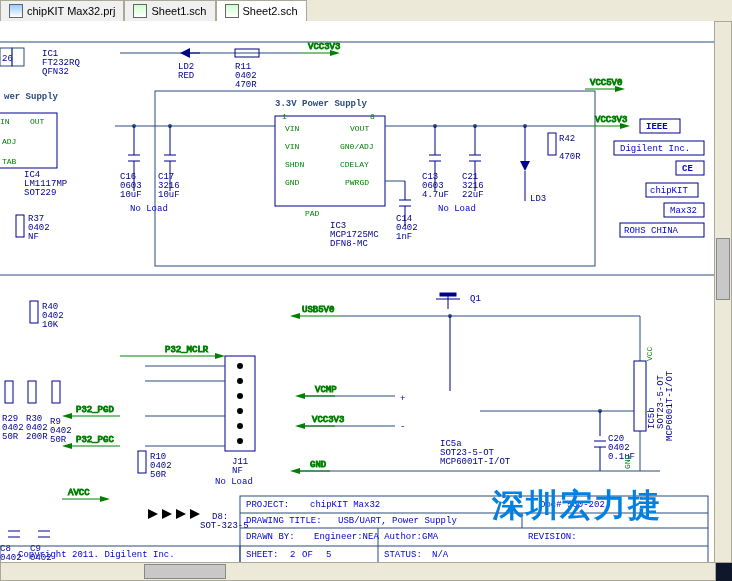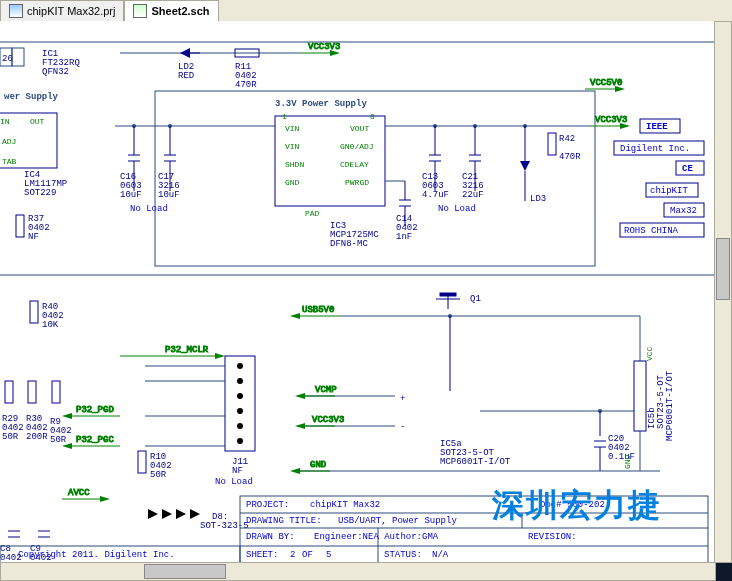--- a/index.html
+++ b/index.html
@@ -1,19 +1,19 @@
 <!DOCTYPE html>
 <html><head>
 <meta charset="utf-8">
 <style>
 html,body{margin:0;padding:0;font-family:"Segoe UI",Tahoma,sans-serif;font-size:11px;background:#fff;overflow:hidden}
 .window{width:732px;height:581px;position:relative;background:#0f172a}
 .tabbar{display:flex;height:21px;background:#ece9d8;border-bottom:1px solid #aca899}
 .tab{display:flex;align-items:center;gap:4px;padding:2px 8px;border:1px solid #aca899;border-bottom:none;background:#f0f0f0;font-size:11px;color:#000;cursor:pointer}
-.tab.active{background:#fff;font-weight:bold}
+.tab.active{background:#fff;font-weight:normal}
 .tab .ic{width:12px;height:12px;display:inline-block;border:1px solid #666;background:linear-gradient(#9cf,#fff)}
 .tab .ic.sch{background:linear-gradient(#cfc,#fff)}
 .tab .ic.pcb{background:linear-gradient(#fc9,#fff)}
 .canvas{position:absolute;top:21px;left:0;right:0;bottom:18px;background:#fff;overflow:hidden}
 .sb{position:absolute;background:#ece9d8;border:1px solid #aca899}
 .sb.v{top:21px;right:0;width:16px;bottom:18px}
 .sb.h{left:0;right:16px;bottom:0;height:17px}
 .sb .thumb{position:absolute;background:#c8c8c8;border:1px solid #888}
 .sb.v .thumb{left:1px;right:1px;top:40%;height:60px}
 .sb.h .thumb{top:1px;bottom:1px;left:20%;width:80px}
@@ -35,20 +35,24 @@
 </style>
 </head>
 <body>
 
 <div class="window">
   <div class="tabbar">
     <div class="tab">
         <span class="ic"></span>
         <span>chipKIT Max32.prj</span>
       </div>
+    <div class="tab">
+        <span class="ic sch"></span>
+        <span>Sheet1.sch</span>
+      </div>
     <div class="tab active">
         <span class="ic sch"></span>
         <span>Sheet2.sch</span>
       </div>
   </div>
 
   <div class="canvas">
     <svg width="716" height="545">
 
       <line class="wire" x1="0" y1="21" x2="716" y2="21" stroke-width="2"></line>

